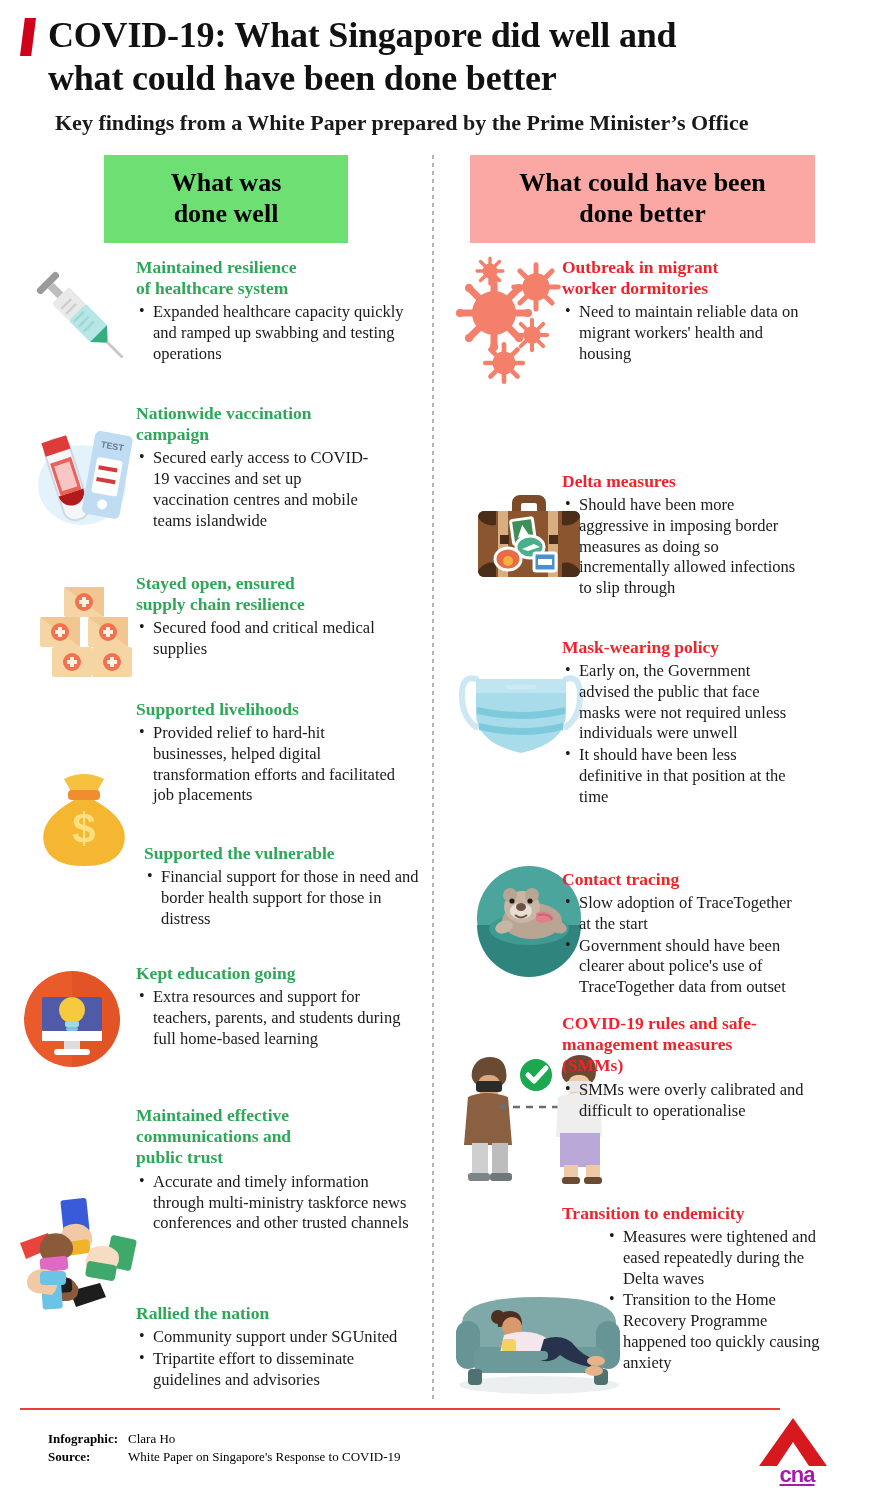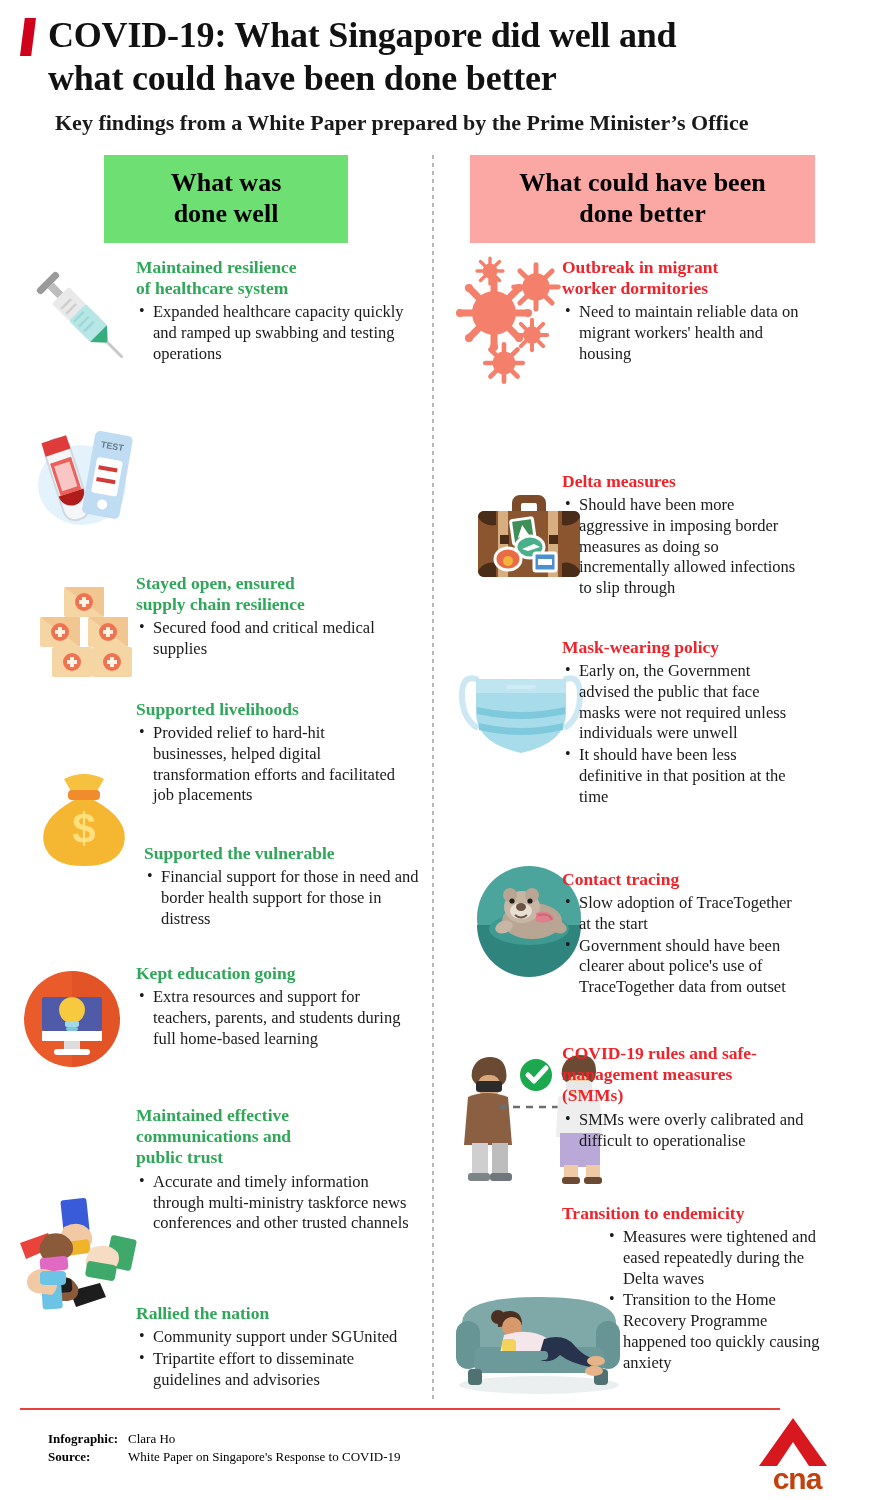--- a/index.html
+++ b/index.html
@@ -73,21 +73,21 @@
   .footer { position:absolute; left:0; right:0; bottom:0; height: 104px; }
   .footer-rule {
     position:absolute; top: 12px; left: 20px; width: 760px; height: 2px;
     background: #e8403f;
   }
   .credits { position:absolute; top: 34px; left: 48px; font-size: 13px; }
   .credits table { border-collapse: collapse; }
   .credits td { padding: 1px 0; vertical-align: top; }
   .credits td.k { font-weight: bold; padding-right: 10px; white-space: nowrap; }
   .cna { position:absolute; right: 28px; top: 20px; width: 92px; text-align:center; }
-  .cna-word { font-family:"Liberation Sans", sans-serif; font-weight: bold; font-size: 30px; letter-spacing: -1px; color:#c2410c; margin-top:-6px; }
+  .cna-word { font-family:"Liberation Sans", sans-serif; font-weight: bold; font-size: 22px; letter-spacing: -1px; color:#a21caf; margin-top:-6px;text-decoration:underline; }
 </style>
 </head>
 <body>
 
 <div class="page">
 
   <div class="header">
     <div class="title-row">
       <div class="red-slash"></div>
       <div class="headline">
@@ -239,20 +239,29 @@
       <div class="tb section" style="left:136px; top:102px; width:286px;">
         <div class="sec-title green">
           <div>Maintained resilience</div>
           <div>of healthcare system</div>
         </div>
         <ul class="bullets">
           <li>Expanded healthcare capacity quickly and ramped up swabbing and testing operations</li>
         </ul>
       </div>
 
+      <div class="tb section" style="left:136px; top:248px; width:244px;">
+        <div class="sec-title green">
+          <div>Nationwide vaccination</div>
+          <div>campaign</div>
+        </div>
+        <ul class="bullets">
+          <li>Secured early access to COVID-19 vaccines and set up vaccination centres and mobile teams islandwide</li>
+        </ul>
+      </div>
 
       <div class="tb section" style="left:136px; top:418px; width:248px;">
         <div class="sec-title green">
           <div>Stayed open, ensured</div>
           <div>supply chain resilience</div>
         </div>
         <ul class="bullets">
           <li>Secured food and critical medical supplies</li>
         </ul>
       </div>
@@ -547,21 +556,21 @@
       <div class="tb section" style="left:130px; top:714px; width:242px;">
         <div class="sec-title red">
           <div>Contact tracing</div>
         </div>
         <ul class="bullets">
           <li>Slow adoption of TraceTogether at the start</li>
           <li>Government should have been clearer about police's use of TraceTogether data from outset</li>
         </ul>
       </div>
 
-      <div class="tb section" style="left:130px; top:888px; width:264px;">
+      <div class="tb section" style="left:130px; top:858px; width:264px;">
         <div class="sec-title red">
           <div>COVID-19 rules and safe-</div>
           <div>management measures</div>
           <div>(SMMs)</div>
         </div>
         <ul class="bullets">
           <li>SMMs were overly calibrated and difficult to operationalise</li>
         </ul>
       </div>
 

